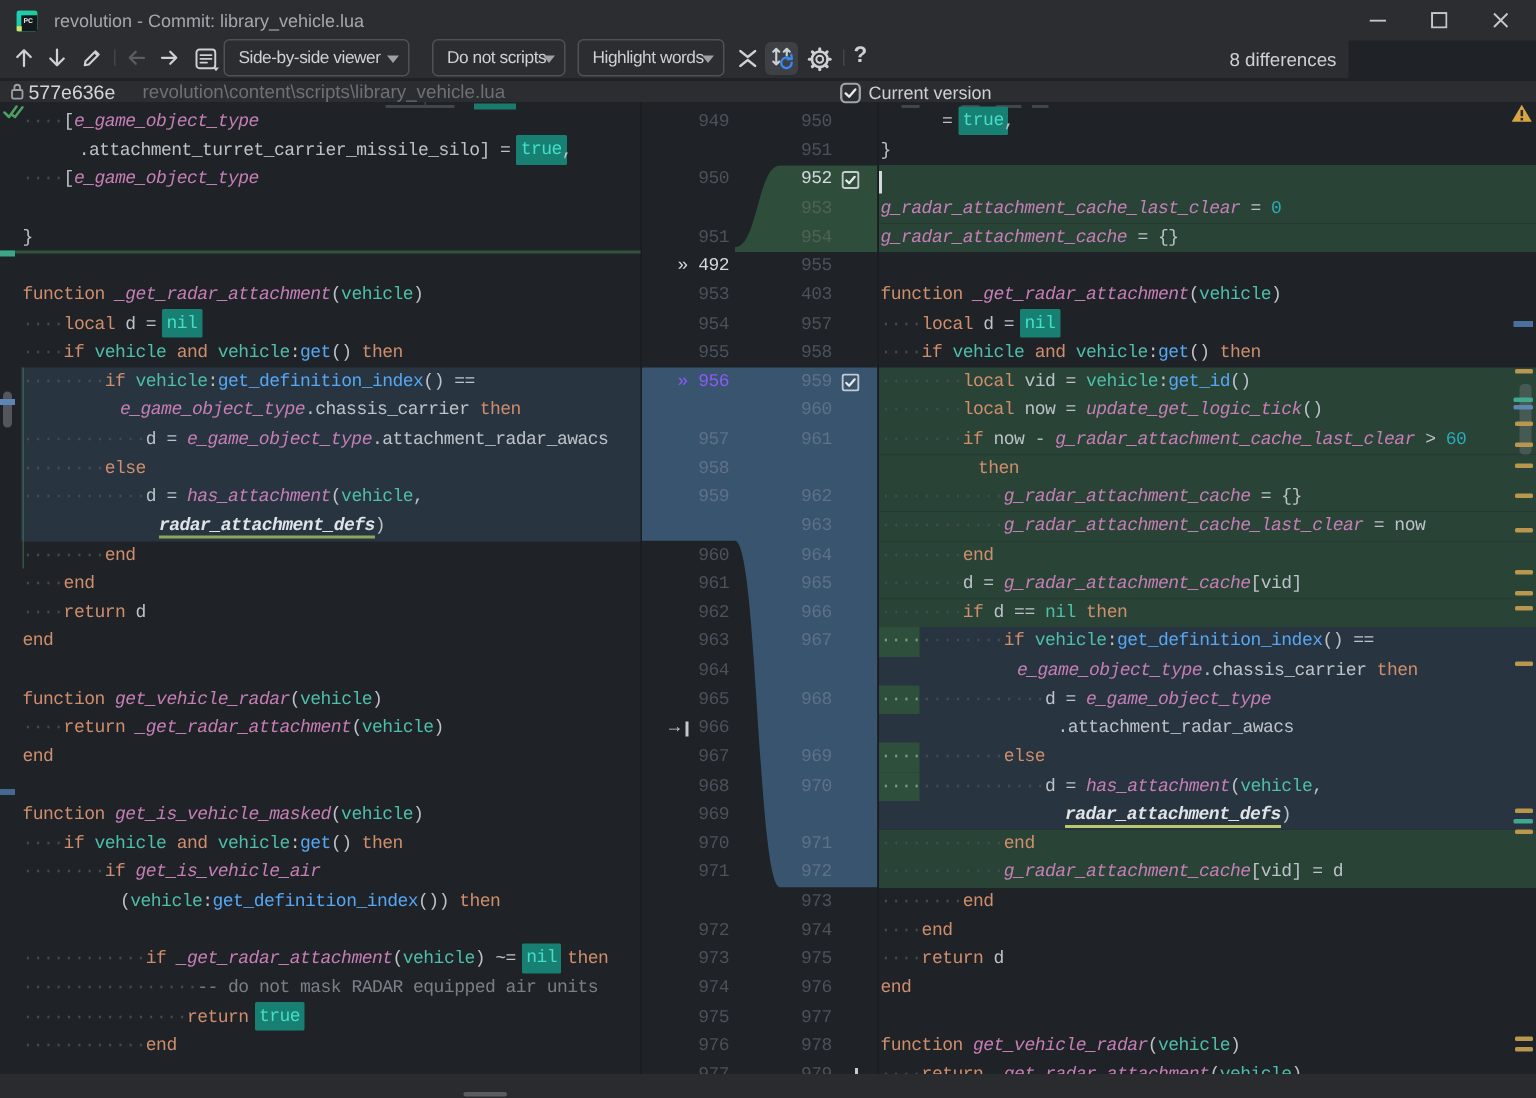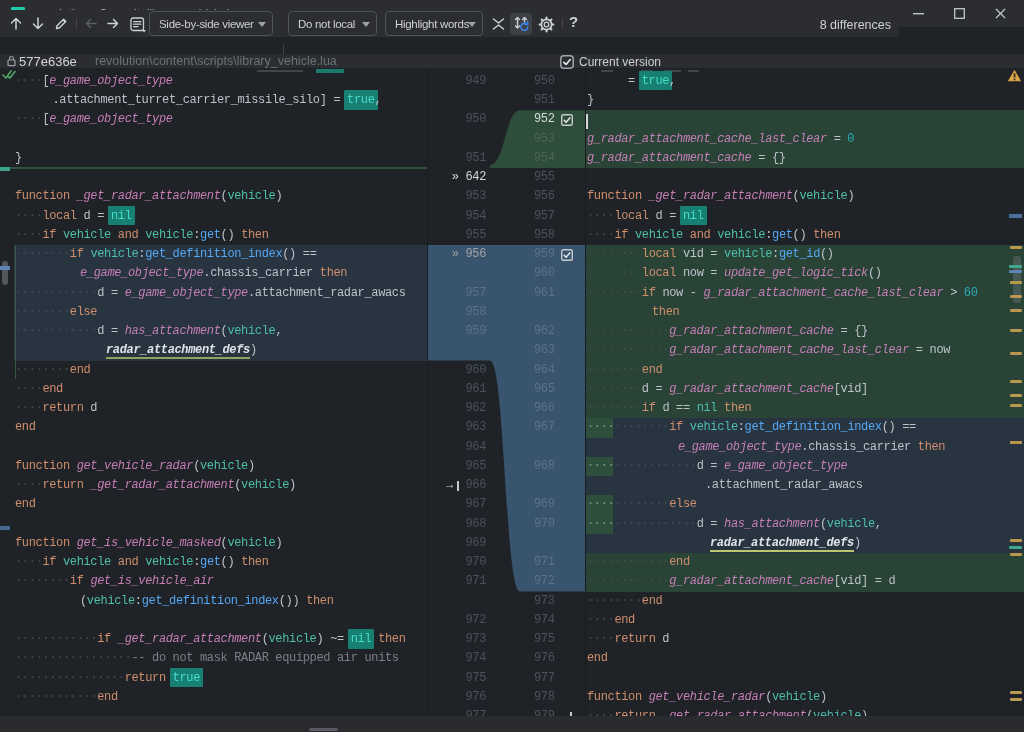--- a/index.html
+++ b/index.html
@@ -10,21 +10,21 @@
 html,body {width:1024px;height:732px;overflow:hidden;background:var(--bg);font-family:"Liberation Sans",sans-serif}
 #app {position:relative;width:1024px;height:732px;overflow:hidden;background:var(--bg)}
 .cr {position:absolute;font:12px/19.25px "Liberation Mono",monospace;letter-spacing:-0.35px;white-space:pre;height:19.25px}
 .k {color:#cf8e6d} .p {color:#bdc2c8} .t {color:#4dbfab} .b {color:#56a8f5}
 .n {color:#2aacb8} .c {color:#7a8087} .w {color:#454b51} .wl {color:#7d9a8b}
 .i {color:#c57fb6;font-style:italic}
 .h {background:#187f73;color:#43dfc8;padding:2.6px 3px;margin:0 -3px;border-radius:1px}
 .u {color:#dfe3e8;font-style:italic;font-weight:bold;border-bottom:2px solid #bcc76d} .u2 {color:#dfe3e8;font-style:italic;font-weight:bold;border-bottom:2px solid #8da55e}
 .lnum {position:absolute;width:55px;text-align:right;font:12px/19.25px "Liberation Mono",monospace;letter-spacing:-0.35px}
 .ln0 {color:#4b525b} .lnb {color:#d5d8dd} .lng {color:#4f6257} .lnd {color:#5e7188}
-.lnc {color:#a3a3a3}
+.lnc {color:#8b5cf6}
 .conn {position:absolute;left:427px;top:0}
 .vline {position:absolute;top:68px;width:1px;height:648px;background:#191d20}
 svg {display:block}
 </style></head><body>
 <div id="app">
 
 <div style="position:absolute;left:14px;top:245.05px;width:413px;height:115.5px;background:var(--blkblue);"></div>
 <div style="position:absolute;left:586px;top:110.3px;width:438px;height:19.25px;background:var(--blkgreen);"></div>
 <div style="position:absolute;left:586px;top:129.55px;width:438px;height:19.25px;background:var(--blkgreen);"></div>
 <div style="position:absolute;left:586px;top:148.8px;width:438px;height:19.25px;background:var(--blkgreen);"></div>
@@ -117,21 +117,21 @@
 <div class="cr" style="left:587.0px;top:572.3px"><span class="w">············</span><span class="i">g_radar_attachment_cache</span><span class="p">[vid] = d</span></div>
 <div class="cr" style="left:587.0px;top:591.55px"><span class="w">········</span><span class="k">end</span></div>
 <div class="cr" style="left:587.0px;top:610.8px"><span class="w">····</span><span class="k">end</span></div>
 <div class="cr" style="left:587.0px;top:630.05px"><span class="w">····</span><span class="k">return</span><span class="p"> d</span></div>
 <div class="cr" style="left:587.0px;top:649.3px"><span class="k">end</span></div>
 <div class="cr" style="left:587.0px;top:687.8px"><span class="k">function </span><span class="i">get_vehicle_radar</span><span class="p">(</span><span class="t">vehicle</span><span class="p">)</span></div>
 <div class="cr" style="left:587.0px;top:707.05px"><span class="w">····</span><span class="k">return</span><span class="p"> </span><span class="i">_get_radar_attachment</span><span class="p">(</span><span class="t">vehicle</span><span class="p">)</span></div>
 <div class="lnum ln0" style="left:431px;top:71.8px">949</div>
 <div class="lnum ln0" style="left:431px;top:110.3px">950</div>
 <div class="lnum ln0" style="left:431px;top:148.8px">951</div>
-<div class="lnum lnb" style="left:431px;top:168.05px">» 642</div>
+<div class="lnum lnb" style="left:431px;top:168.05px">» 492</div>
 <div class="lnum ln0" style="left:431px;top:187.3px">953</div>
 <div class="lnum ln0" style="left:431px;top:206.55px">954</div>
 <div class="lnum ln0" style="left:431px;top:225.8px">955</div>
 <div class="lnum lnc" style="left:431px;top:245.05px">» 956</div>
 <div class="lnum lnd" style="left:431px;top:283.55px">957</div>
 <div class="lnum lnd" style="left:431px;top:302.8px">958</div>
 <div class="lnum lnd" style="left:431px;top:322.05px">959</div>
 <div class="lnum ln0" style="left:431px;top:360.55px">960</div>
 <div class="lnum ln0" style="left:431px;top:379.8px">961</div>
 <div class="lnum ln0" style="left:431px;top:399.05px">962</div>
@@ -149,21 +149,21 @@
 <div class="lnum ln0" style="left:431px;top:649.3px">974</div>
 <div class="lnum ln0" style="left:431px;top:668.55px">975</div>
 <div class="lnum ln0" style="left:431px;top:687.8px">976</div>
 <div class="lnum ln0" style="left:431px;top:707.05px">977</div>
 <div class="lnum ln0" style="left:499.5px;top:71.8px">950</div>
 <div class="lnum ln0" style="left:499.5px;top:91.05px">951</div>
 <div class="lnum lnb" style="left:499.5px;top:110.3px">952</div>
 <div class="lnum lng" style="left:499.5px;top:129.55px">953</div>
 <div class="lnum lng" style="left:499.5px;top:148.8px">954</div>
 <div class="lnum ln0" style="left:499.5px;top:168.05px">955</div>
-<div class="lnum ln0" style="left:499.5px;top:187.3px">956</div>
+<div class="lnum ln0" style="left:499.5px;top:187.3px">403</div>
 <div class="lnum ln0" style="left:499.5px;top:206.55px">957</div>
 <div class="lnum ln0" style="left:499.5px;top:225.8px">958</div>
 <div class="lnum lnd" style="left:499.5px;top:245.05px">959</div>
 <div class="lnum lnd" style="left:499.5px;top:264.3px">960</div>
 <div class="lnum lnd" style="left:499.5px;top:283.55px">961</div>
 <div class="lnum lnd" style="left:499.5px;top:322.05px">962</div>
 <div class="lnum lnd" style="left:499.5px;top:341.3px">963</div>
 <div class="lnum lnd" style="left:499.5px;top:360.55px">964</div>
 <div class="lnum lnd" style="left:499.5px;top:379.8px">965</div>
 <div class="lnum lnd" style="left:499.5px;top:399.05px">966</div>
@@ -255,21 +255,21 @@
         <rect width="11" height="1.4" fill="#c3c6cb"></rect>
       </svg>
   <svg style="position:absolute;left:954px;top:8px" width="11" height="11" viewBox="0 0 11 11">
         <rect x="0.7" y="0.7" width="9.6" height="9.6" fill="none" stroke="#c3c6cb" stroke-width="1.3"></rect>
       </svg>
   <svg style="position:absolute;left:995px;top:8px" width="11" height="11" viewBox="0 0 11 11">
         <path d="M1 1 L10 10 M10 1 L1 10" stroke="#c3c6cb" stroke-width="1.3"></path>
       </svg>
 </div>
 
-<div style="position:absolute;left:0;top:10px;width:899px;height:27px;background:var(--bar)">
+<div style="position:absolute;left:0;top:25px;width:899px;height:27px;background:var(--bar)">
   <svg style="position:absolute;left:10px;top:7px" width="12" height="13" viewBox="0 0 12 13">
         <path d="M6 12 V1.5 M1.5 6 L6 1.5 L10.5 6" fill="none" stroke="#cdd0d5" stroke-width="1.5" stroke-linecap="round" stroke-linejoin="round"></path>
       </svg>
   <svg style="position:absolute;left:32px;top:7px" width="12" height="13" viewBox="0 0 12 13">
         <path d="M6 1 V11.5 M1.5 7 L6 11.5 L10.5 7" fill="none" stroke="#cdd0d5" stroke-width="1.5" stroke-linecap="round" stroke-linejoin="round"></path>
       </svg>
   <svg style="position:absolute;left:55px;top:7px" width="13" height="13" viewBox="0 0 13 13">
         <path d="M8.6 2.2 L10.8 4.4 M2 8.8 L8 2.8 L10.2 5 L4.2 11 L1.5 11.5 Z" fill="none" stroke="#cdd0d5" stroke-width="1.4" stroke-linecap="round" stroke-linejoin="round"></path>
       </svg>
   <div style="position:absolute;left:76px;top:8px;width:1px;height:11px;background:#43454a"></div>
@@ -282,21 +282,21 @@
   <svg style="position:absolute;left:130px;top:6.5px" width="17" height="16" viewBox="0 0 17 16">
         <rect x="1" y="1" width="12.5" height="12.5" rx="2" fill="none" stroke="#cdd0d5" stroke-width="1.3"></rect>
         <path d="M3.6 4.7 H11 M3.6 7.2 H11 M3.6 9.7 H8" stroke="#cdd0d5" stroke-width="1.2" stroke-linecap="round"></path>
         <path d="M12 13 L16 13 L14 15.5 Z" fill="#cdd0d5"></path>
       </svg>
   <div style="position:absolute;left:283px;top:35px;width:1px;height:11px;background:#43454a"></div>
       <div class="combo" style="left:149px;width:124px">
         <span>Side-by-side viewer</span>
       </div>
   <div class="combo" style="left:288px;width:89px">
-        <span>Do not local</span>
+        <span>Do not scripts</span>
       </div>
   <div class="combo" style="left:385px;width:98px">
         <span>Highlight words</span>
       </div>
   <svg style="position:absolute;left:492px;top:8px" width="13" height="12" viewBox="0 0 13 12">
         <path d="M1.5 1 L6.5 5 L11.5 1 M1.5 11 L6.5 7 L11.5 11" fill="none" stroke="#cdd0d5" stroke-width="1.5" stroke-linecap="round" stroke-linejoin="round"></path>
       </svg>
   <div style="position:absolute;left:510px;top:3px;width:22px;height:22px;background:#3d4146;border-radius:4px"></div>
   <svg style="position:absolute;left:513px;top:5px" width="18" height="18" viewBox="0 0 18 18">
     <path d="M4.5 2.5 V13 M2.5 4.5 L4.5 2.5 L6.5 4.5 M2.5 11 L4.5 13 L6.5 11" fill="none" stroke="#cdd0d5" stroke-width="1.4" stroke-linecap="round" stroke-linejoin="round"></path>

